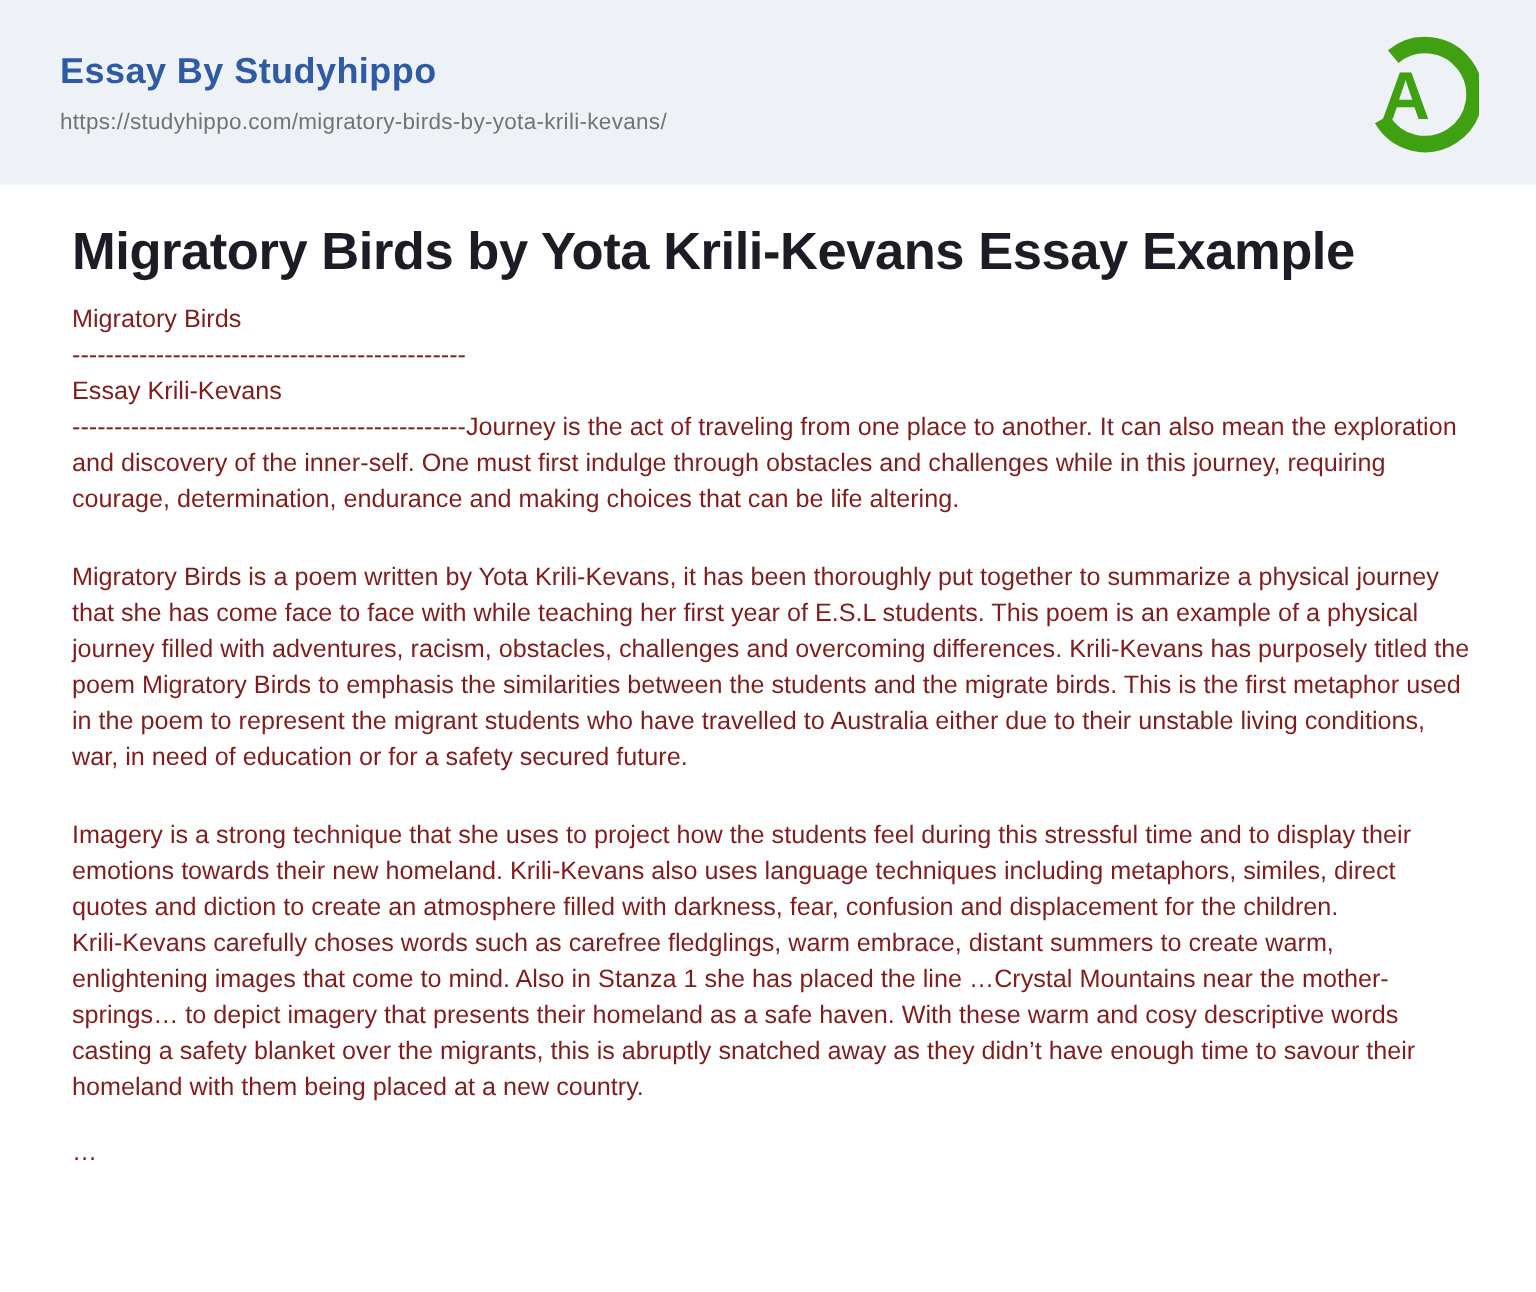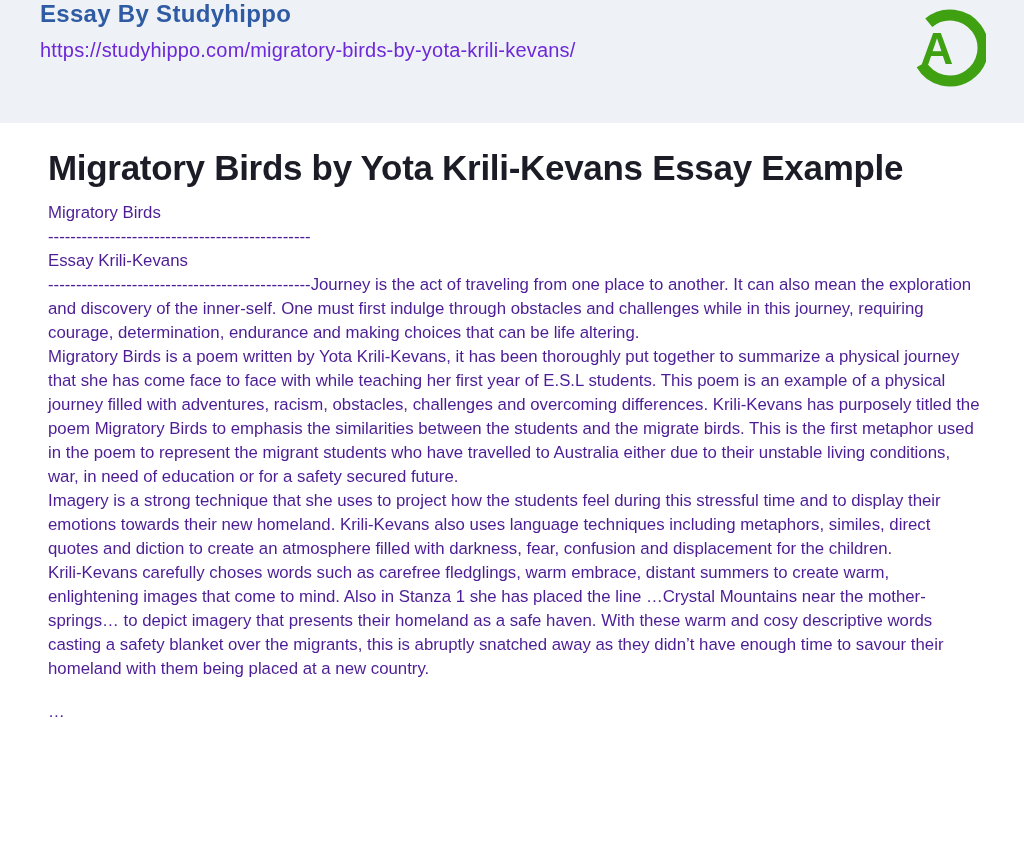--- a/index.html
+++ b/index.html
@@ -7,56 +7,57 @@
   body {
     width: 1024px;
     height: 861px;
     font-family: "Liberation Sans", "DejaVu Sans", sans-serif;
     overflow: hidden;
   }
   .band {
     height: 123px;
     background: #eef1f5;
     display: flex;
+    align-items: center;
     justify-content: space-between;
     padding: 0 38px 0 40px;
   }
   .site-title {
     font-size: 24px;
     font-weight: 700;
     color: #2e5ba3;
     letter-spacing: 0.3px;
     margin-bottom: 11px;
   }
   .page-url {
     display: block;
-    font-size: 20px;
-    color: #6d28d9;
+    font-size: 15px;
+    color: #737373;
     text-decoration: none;
     letter-spacing: 0.2px;
   }
   .logo { width: 82px; height: 94px; }
   .logo svg { display: block; }
   .content { padding: 27px 40px 0 48px; }
   .essay-title {
     font-size: 35px;
     line-height: 36px;
     font-weight: 800;
     letter-spacing: -0.3px;
     color: #1b1c26;
     max-width: 860px;
     margin-bottom: 15px;
   }
   .essay-text {
     font-size: 16.8px;
     line-height: 24px;
-    color: #4c1d95;
+    color: #7f1d1d;
     max-width: 944px;
   }
-  .para { margin-top: 0; }
+  .para { margin-top: 28px; }
   .intro-block { margin-top: 0; }
   .truncation { margin-top: 19px; }
 </style>
 </head>
 <body>
 
 <header class="band">
   <div class="header-text">
     <div class="site-title">Essay By Studyhippo</div>
     <a class="page-url">https://studyhippo.com/migratory-birds-by-yota-krili-kevans/</a>

